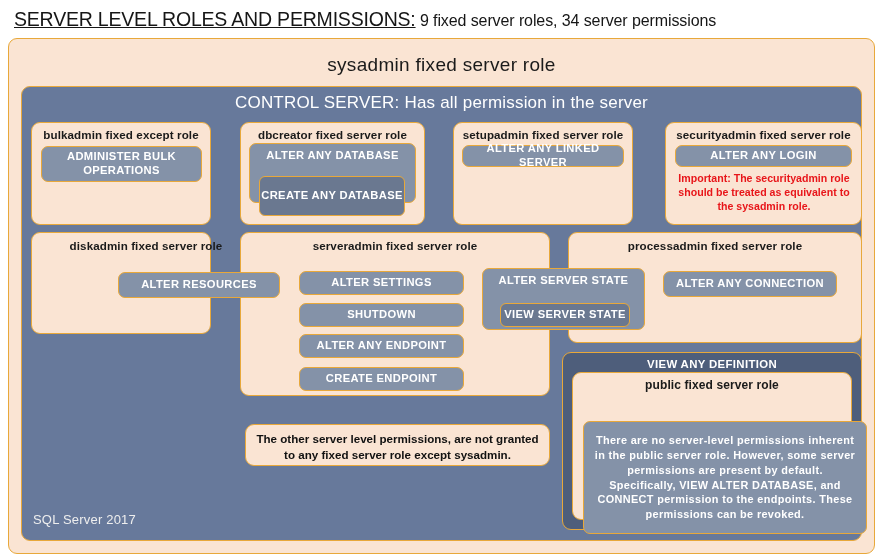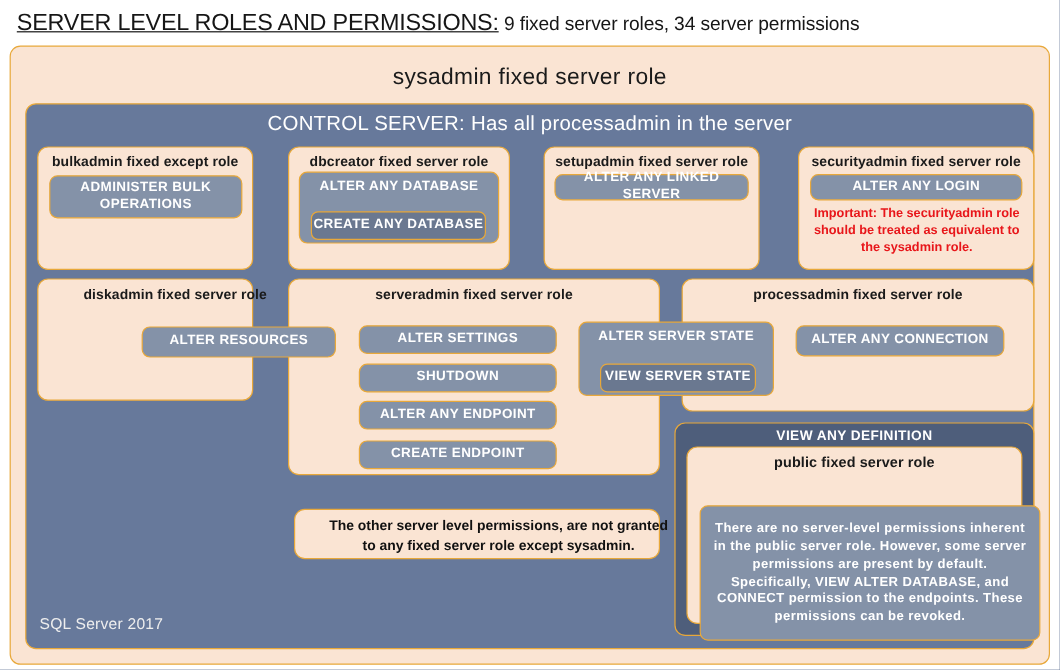--- a/index.html
+++ b/index.html
@@ -66,21 +66,21 @@
     color:#ffffff;font-weight:400;
   }
 
   .note-red{
     position:absolute;text-align:center;
     color:#E8161A;font-size:10.6px;font-weight:bold;line-height:1.32;
   }
 
   .note-dark{
     position:absolute;text-align:center;
-    color:#111111;font-size:11.6px;font-weight:bold;line-height:1.35;margin-left:18px;
+    color:#111111;font-size:11.6px;font-weight:bold;line-height:1.35;
   }
 
   .note-white{
     position:absolute;text-align:center;
     color:#ffffff;font-size:10.9px;font-weight:bold;line-height:1.35;
   }
 
   #footer-label{
     position:absolute;left:33px;top:512px;
     color:#EEEEEE;font-size:13px;font-weight:400;letter-spacing:0.2px;
@@ -92,32 +92,32 @@
 <div id="page-title">
   <span class="t-strong">SERVER LEVEL ROLES AND PERMISSIONS:</span><span class="t-sub"> 9 fixed server roles, 34 server permissions</span>
 </div>
 
 <div class="panel peach" style="left:8px;top:38px;width:867px;height:516px;">
 </div>
 <div class="banner" style="left:8px;top:54px;width:867px;font-size:19px;color:#1a1a1a;letter-spacing:0.3px;">sysadmin fixed server role</div>
 
 <div class="panel slate" style="left:21px;top:86px;width:841px;height:455px;">
 </div>
-<div class="banner" style="left:21px;top:93px;width:841px;font-size:17px;letter-spacing:0.2px;">CONTROL SERVER: Has all processadmin in the server</div>
+<div class="banner" style="left:21px;top:93px;width:841px;font-size:17px;letter-spacing:0.2px;">CONTROL SERVER: Has all permission in the server</div>
 
 <div class="panel peach" style="left:31px;top:122px;width:180px;height:103px;"></div>
 <div class="role-title" style="left:31px;top:128px;width:180px;">bulkadmin fixed except role</div>
 <div class="perm" style="left:41px;top:146px;width:161px;height:36px;">ADMINISTER  BULK OPERATIONS</div>
 
 <div class="panel peach" style="left:240px;top:122px;width:185px;height:103px;"></div>
 <div class="role-title" style="left:240px;top:128px;width:185px;">dbcreator fixed server role</div>
 <div class="perm" style="left:249px;top:143px;width:167px;height:60px;align-items:flex-start;padding-top:5px;">
   <span>ALTER ANY DATABASE</span>
 </div>
-<div class="perm inner" style="left:259px;top:176px;width:146px;height:24px;">CREATE  ANY DATABASE</div>
+<div class="perm inner" style="left:259px;top:176px;width:146px;height:40px;">CREATE  ANY DATABASE</div>
 
 <div class="panel peach" style="left:453px;top:122px;width:180px;height:103px;"></div>
 <div class="role-title" style="left:453px;top:128px;width:180px;">setupadmin fixed server role</div>
 <div class="perm" style="left:462px;top:145px;width:162px;height:22px;">ALTER ANY LINKED SERVER</div>
 
 <div class="panel peach" style="left:665px;top:122px;width:197px;height:103px;"></div>
 <div class="role-title" style="left:665px;top:128px;width:197px;">securityadmin fixed server role</div>
 <div class="perm" style="left:675px;top:145px;width:177px;height:22px;">ALTER ANY LOGIN</div>
 <div class="note-red" style="left:670px;top:172px;width:188px;">Important:  The securityadmin role should  be treated as equivalent to the  sysadmin role.</div>
 

